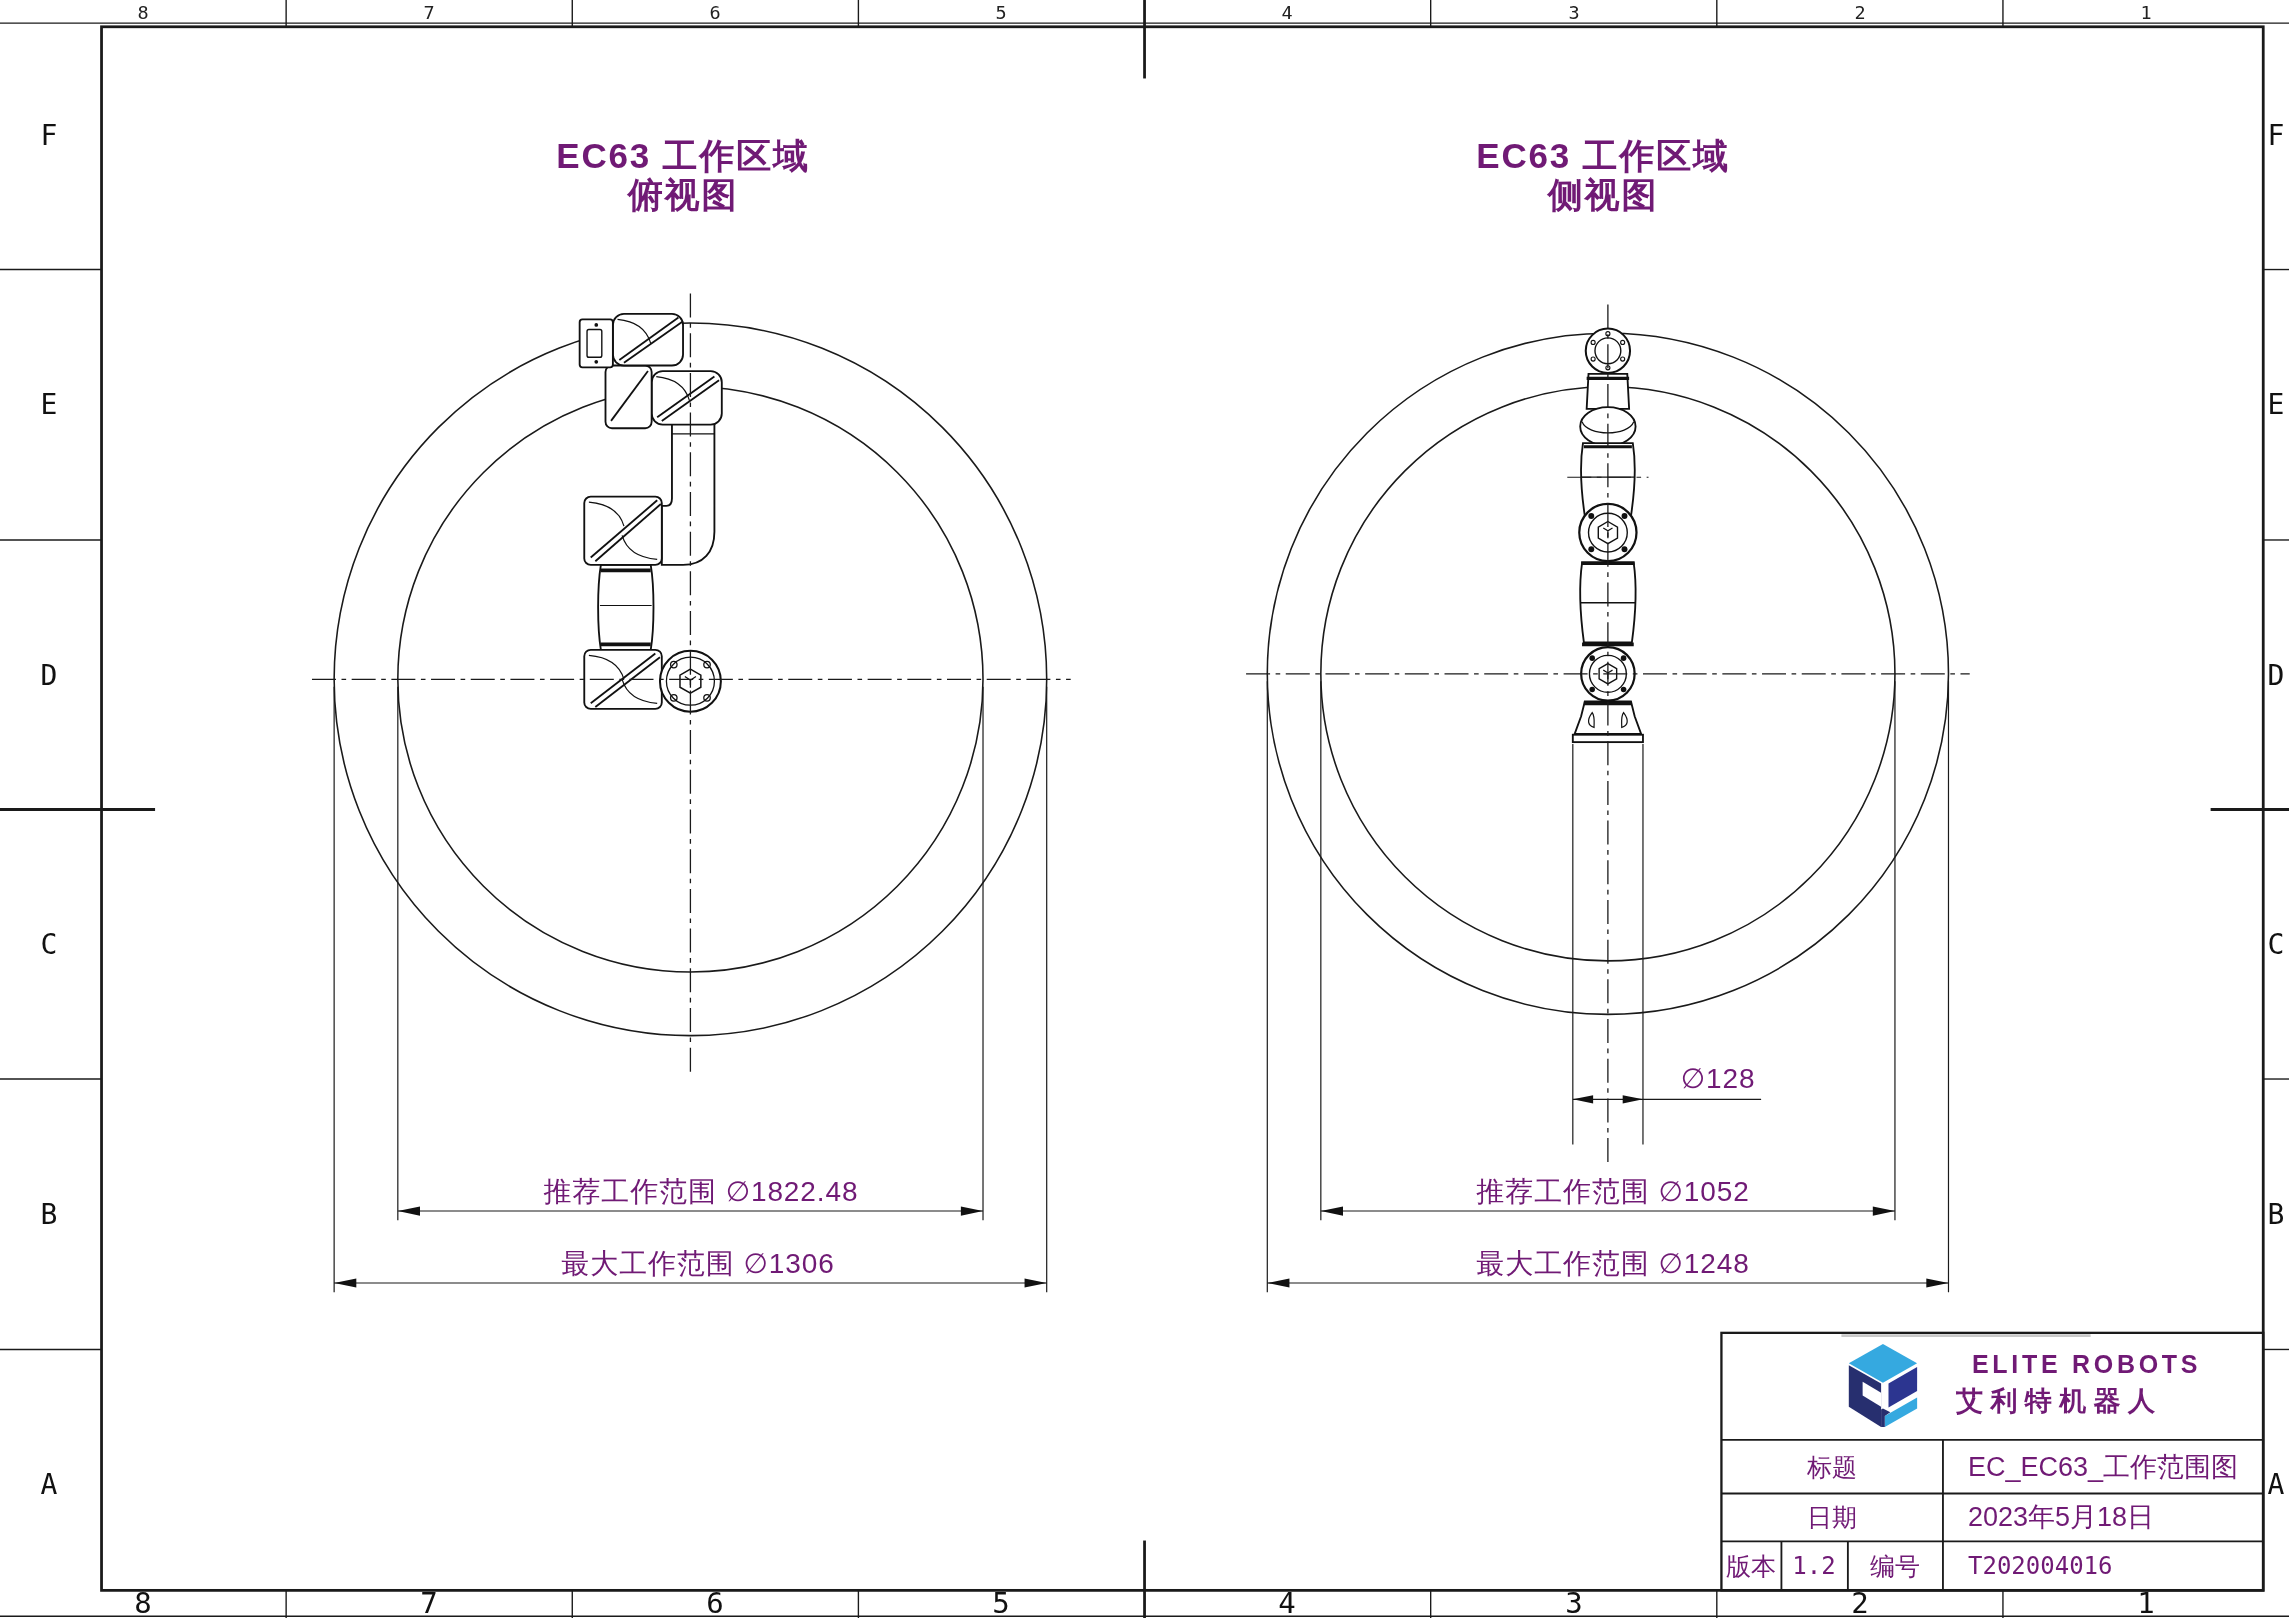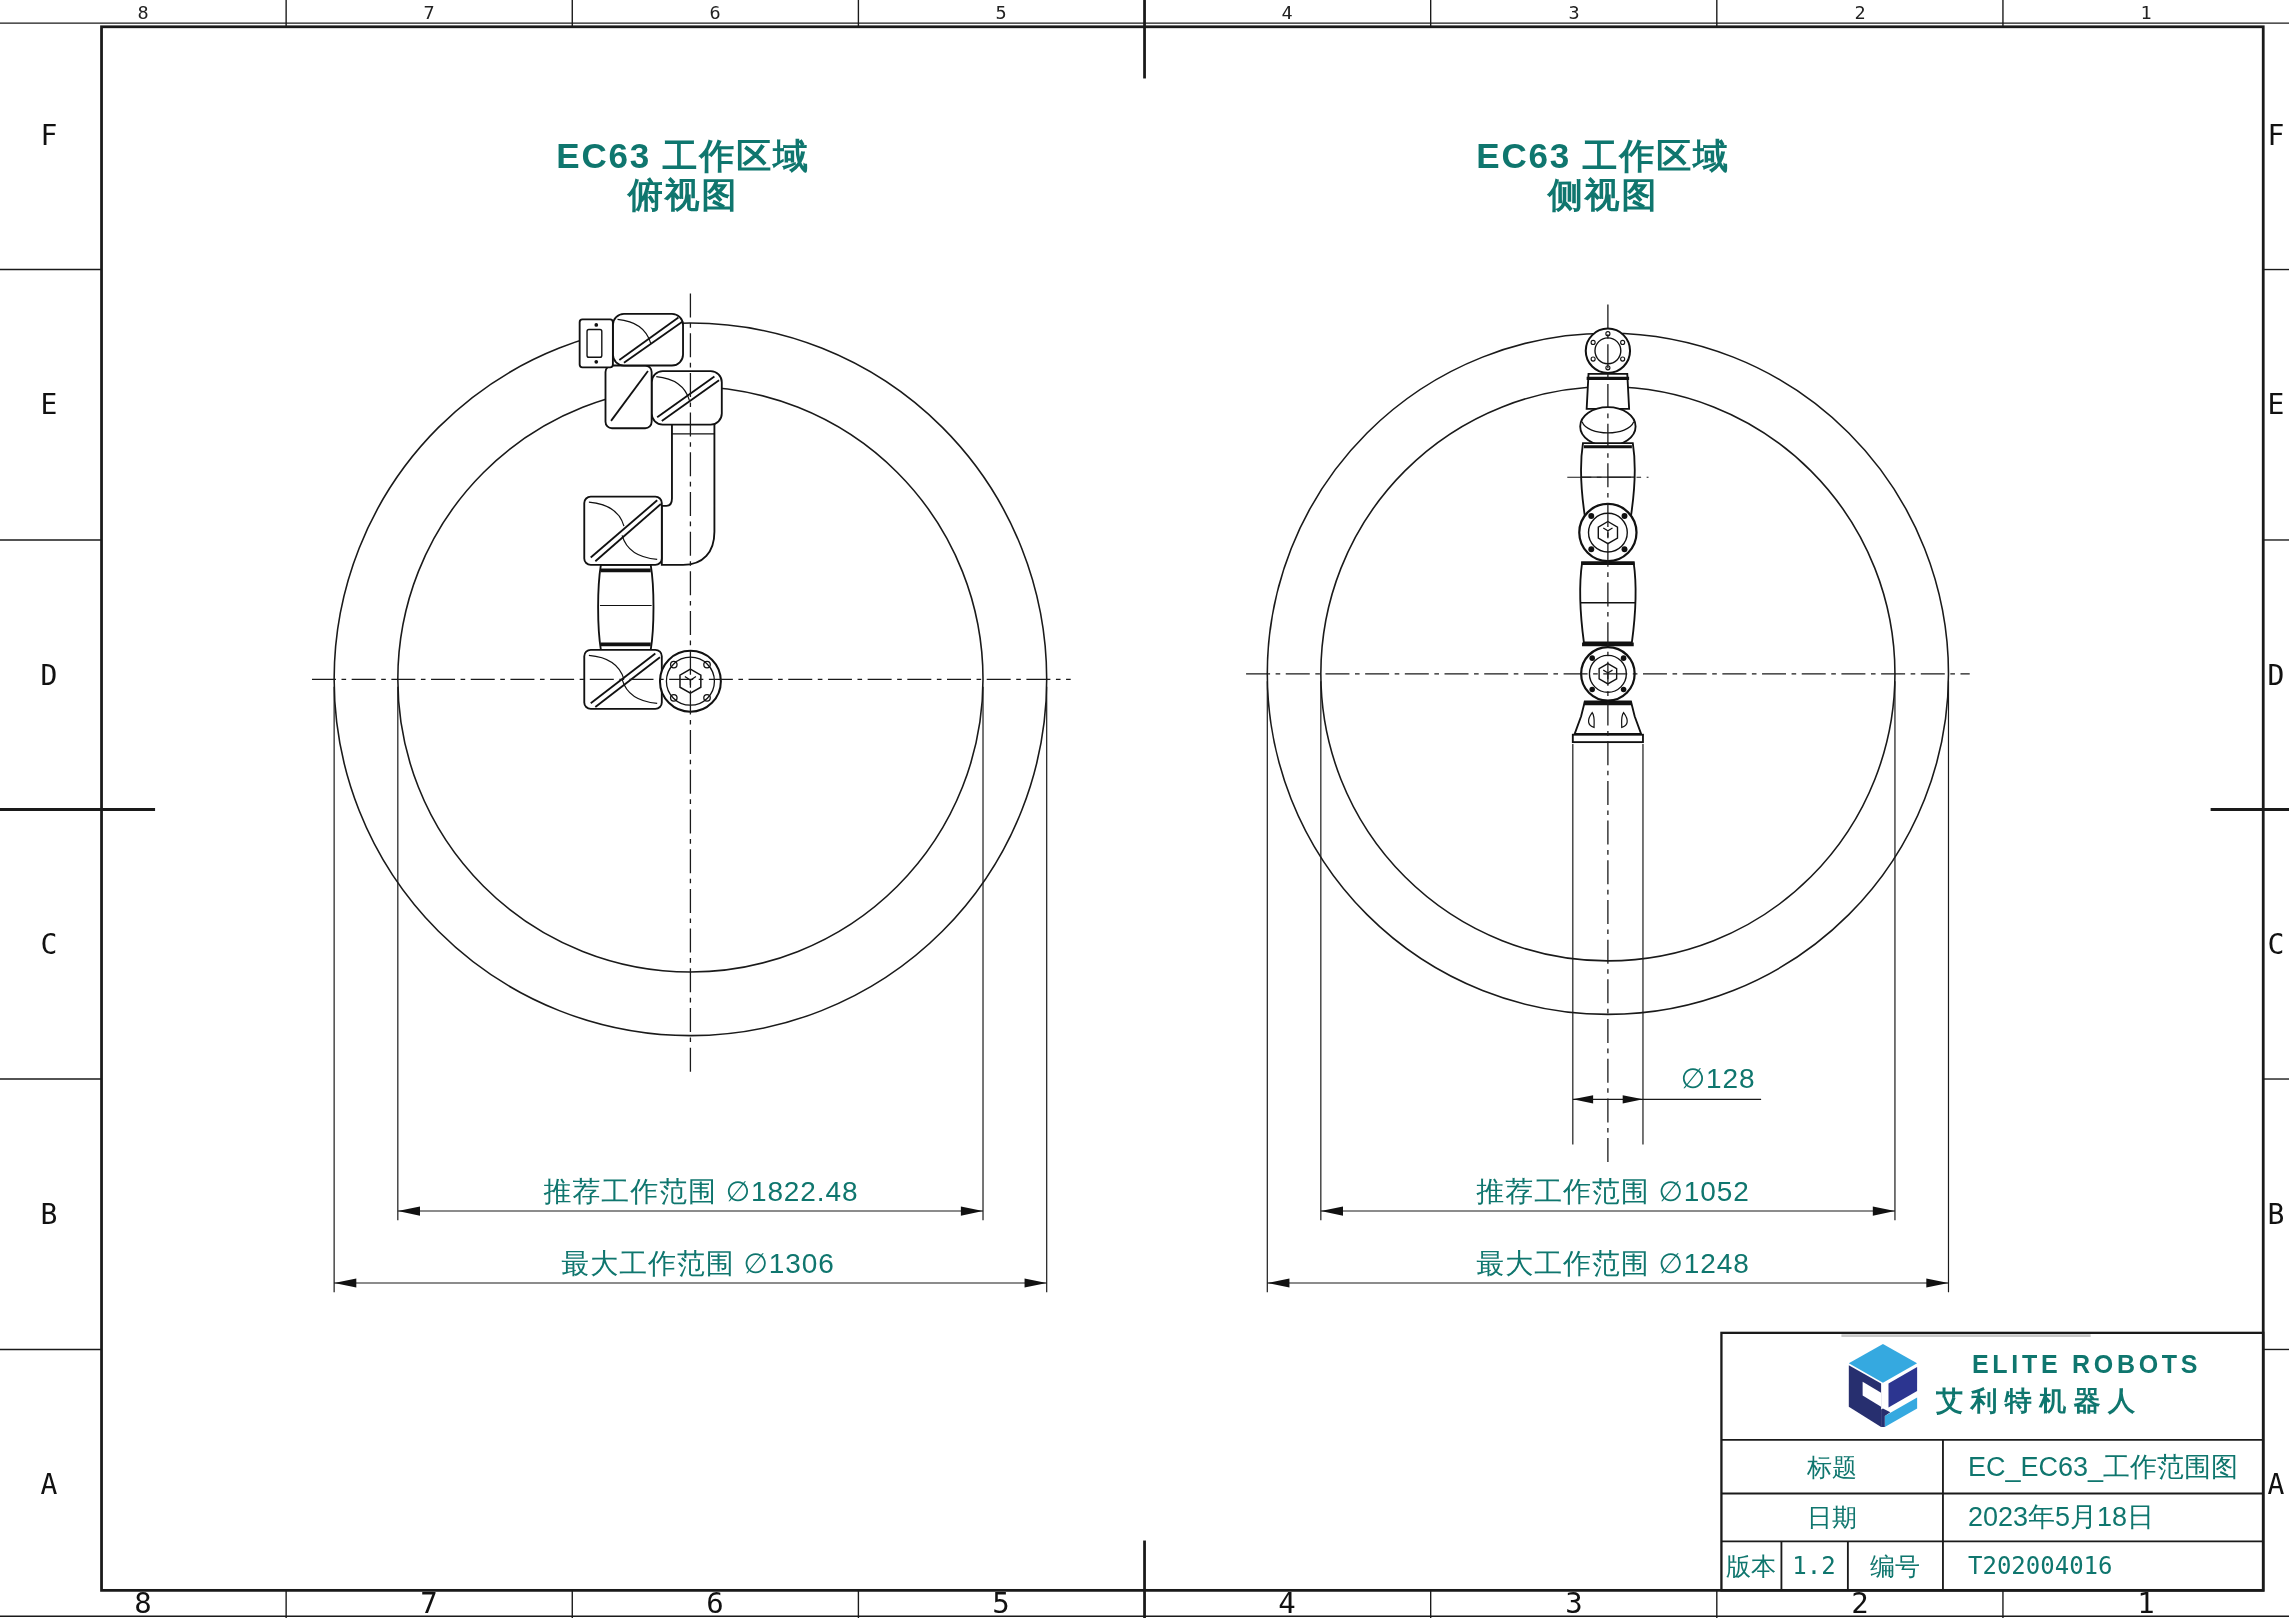--- a/index.html
+++ b/index.html
@@ -1,29 +1,29 @@
 <!DOCTYPE html>
 <html style="font-size:14.8px"><head>
 <meta charset="utf-8">
 <style>
   html,body{margin:0;padding:0;background:#888;}
   .sheet{position:relative;width:2290px;height:1619px;background:#ffffff;overflow:hidden;
          font-family:"Liberation Sans",sans-serif;color:#111;}
   svg.linework{position:absolute;left:0;top:0;}
-  .t{position:absolute;white-space:nowrap;color:#0f766e;}
+  .t{position:absolute;white-space:nowrap;color:#701a75;}
   .c{transform:translate(-50%,-50%);}
   .ly{transform:translate(0,-50%);}
   .zone-num-top{font-size:18.5px;color:#222;font-family:"DejaVu Sans Mono",monospace;}
   .zone-num-bottom{font-size:29px;color:#111;font-family:"DejaVu Sans Mono",monospace;}
   .zone-letter{font-size:28px;color:#111;font-family:"DejaVu Sans Mono",monospace;}
   .view-title{font-size:35px;font-weight:700;letter-spacing:1.8px;}
   .dim-text{font-size:28px;font-weight:400;letter-spacing:0.9px;}
   .unit-note{font-size:37px;font-weight:700;letter-spacing:1.8px;}
   .brand-en{font-size:25px;font-weight:700;letter-spacing:3.7px;margin-left:36px;}
-  .brand-cn{font-size:27px;font-weight:700;letter-spacing:7.4px;}
+  .brand-cn{font-size:27px;font-weight:700;letter-spacing:7.4px;margin-left:20px;}
   .tb-label{font-size:25px;font-weight:400;}
   .tb-value{font-size:27px;font-weight:400;}
   .tb-mono{font-family:"DejaVu Sans Mono",monospace;font-size:24px;}
 </style>
 </head>
 <body>
 
 <div class="sheet">
 
 <svg class="linework" width="2290" height="1619" viewBox="0 0 2481 1754">

